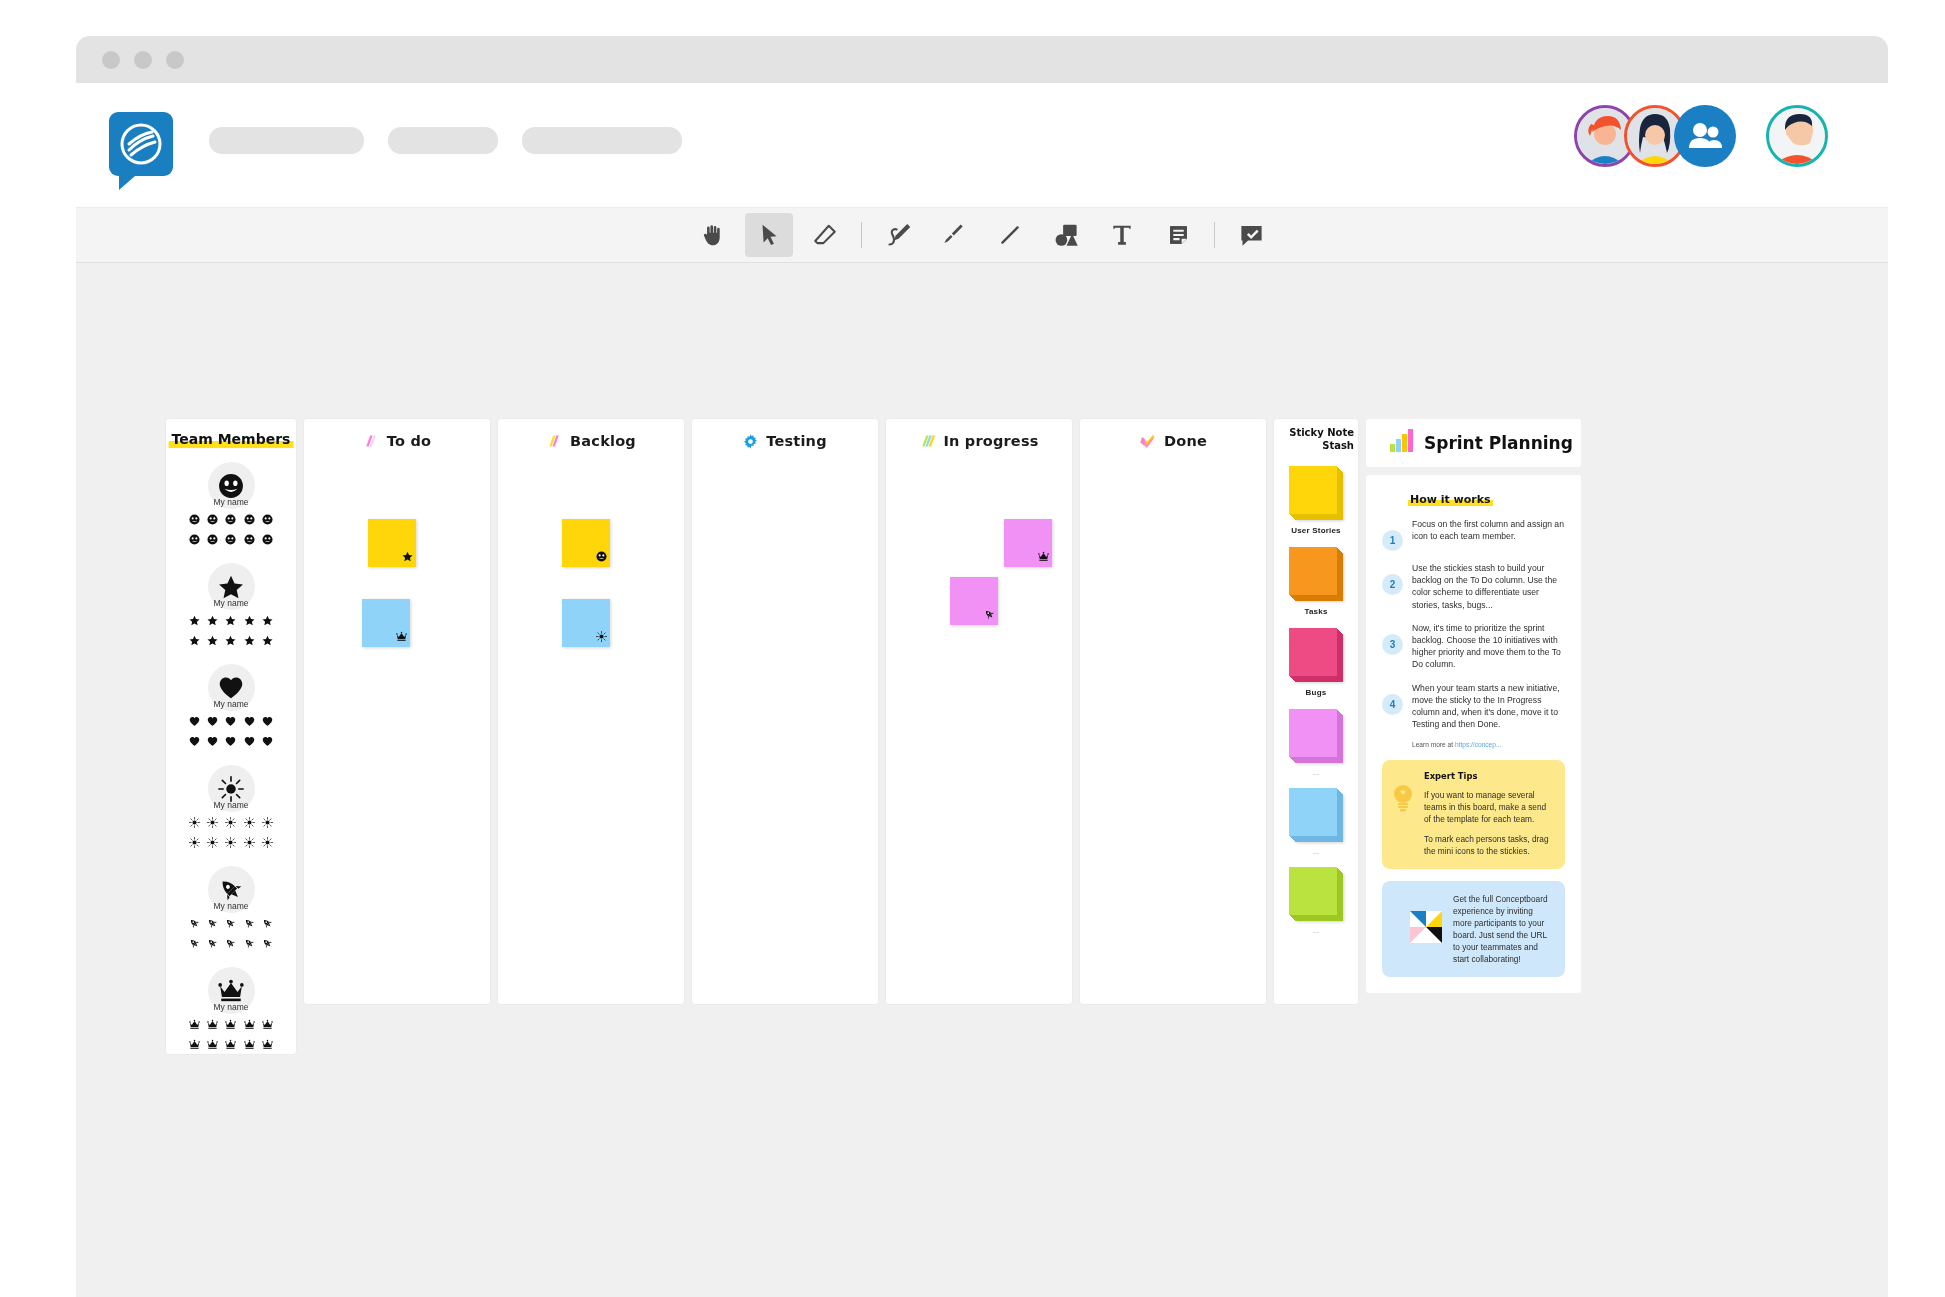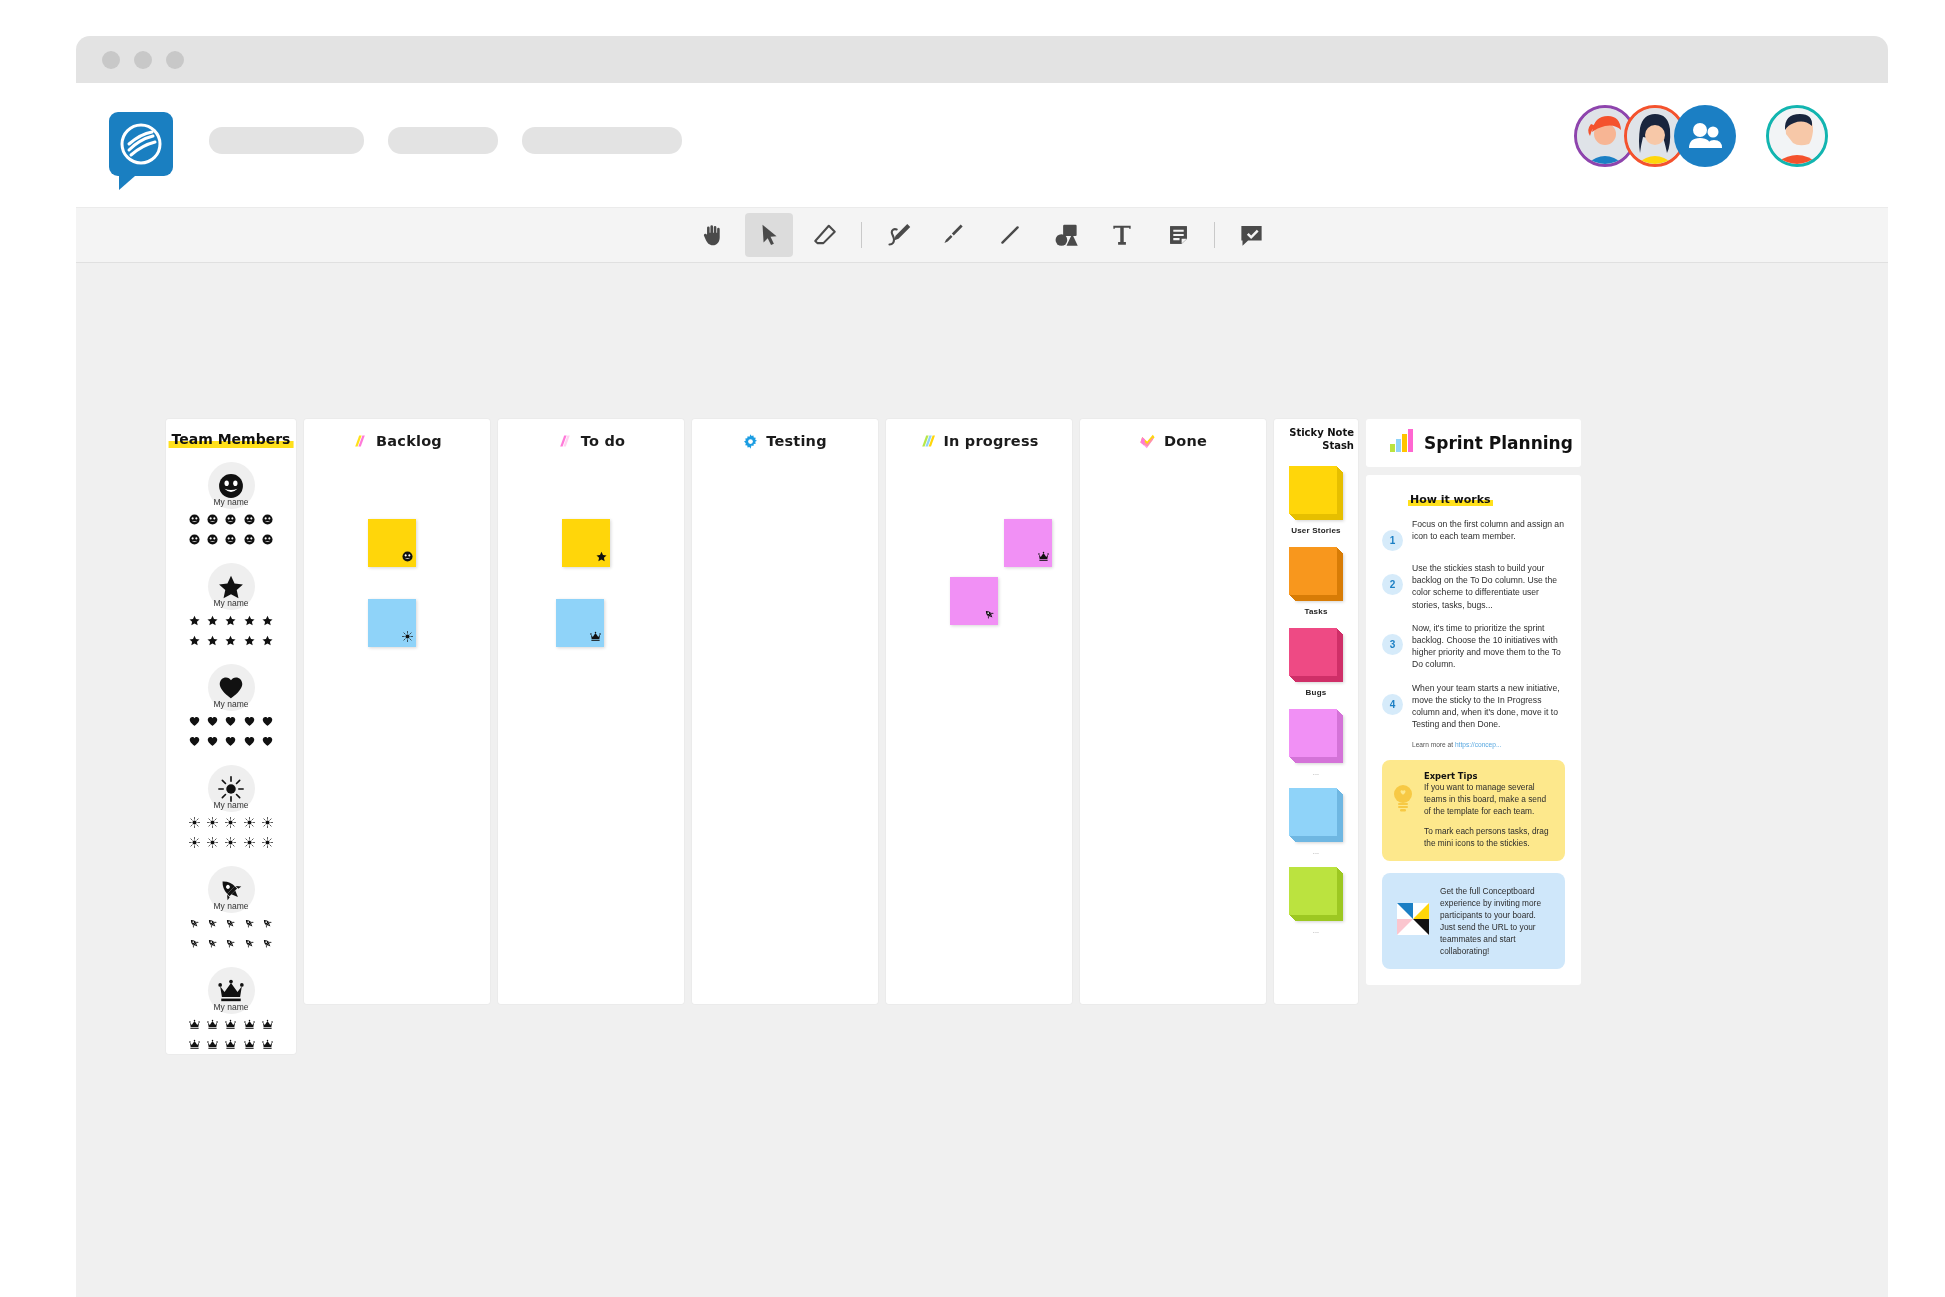--- a/index.html
+++ b/index.html
@@ -161,26 +161,26 @@
   }
   .step-txt { font-size: 8.6px; line-height: 1.42; color: #2d2d2d; }
   .learn { font-size: 6.6px; color: #555; margin: 6px 0 0 30px; }
   .learn a { color: #59a8e0; text-decoration: none; }
 
   .tip-card {
     background: #fde88c; border-radius: 8px; margin-top: 12px; padding: 11px 12px 12px 8px;
     display: flex; gap: 8px;
   }
   .tip-icon { flex: 0 0 auto; width: 26px; display: flex; justify-content: center; padding-top: 12px; }
-  .tip-title { font-family: "DejaVu Sans", sans-serif; font-weight: 700; font-size: 8.4px; color: #111; margin-bottom: 1px; }
+  .tip-title { font-family: "DejaVu Sans", sans-serif; font-weight: 700; font-size: 8.4px; color: #111; margin-bottom: 9px; }
   .tip-p { font-size: 8.3px; line-height: 1.42; color: #2d2d2d; }
   .tip-p + .tip-p { margin-top: 8px; }
 
   .promo-card {
-    background: #cfe7fa; border-radius: 8px; margin-top: 12px; padding: 12px 12px 12px 14px;
+    background: #cfe7fa; border-radius: 8px; margin-top: 12px; padding: 12px 12px 12px 27px;
     display: flex; gap: 10px; align-items: center;
   }
   .promo-txt { font-size: 8.3px; line-height: 1.45; color: #2d2d2d; }
 </style>
 </head>
 <body>
 
 <div id="app">
 
   <div class="win-titlebar">
@@ -728,65 +728,65 @@
               </div>
             </div>
           </div>
       </div>
 
       <div id="lanes" style="display:flex; gap:8px;">
           <div class="col col-lane">
             <div class="col-hd">
               <span style="display: inline-flex;">
                 <svg width="16" height="16" viewBox="0 0 20 16">
+                  <path d="M4 15 L9 1 L12 1 L7 15z" fill="#ff7ad9"></path>
+                  <path d="M8 15 L13 1 L16 1 L11 15z" fill="#ffd1f0"></path>
+                </svg>
+              </span>
+              <span class="hdr-text">To do</span>
+            </div>
+            <div class="sticky" style="left: 64px; top: 100px; background: rgb(255, 214, 10);">
+              <span class="badge"><svg width="11" height="11" viewBox="0 0 24 24">
+                  <path d="M12 1.6 15.3 8.7 23 9.6l-5.7 5.2 1.6 7.6L12 18.6 5.1 22.4l1.6-7.6L1 9.6l7.7-.9z" fill="#111"></path>
+                </svg></span>
+            </div>
+            <div class="sticky" style="left: 58px; top: 180px; background: rgb(143, 211, 249);">
+              <span class="badge"><svg width="11" height="11" viewBox="0 0 24 24">
+                  <path d="M2 7.5 6 13l6-8.5L18 13l4-5.5-1.6 10H3.6z" fill="#111"></path>
+                  <rect x="3" y="19" width="18" height="2.4" fill="#111"></rect>
+                  <circle cx="2" cy="6.4" r="1.7" fill="#111"></circle>
+                  <circle cx="22" cy="6.4" r="1.7" fill="#111"></circle>
+                  <circle cx="12" cy="3.3" r="1.7" fill="#111"></circle>
+                </svg></span>
+            </div>
+          </div>
+          <div class="col col-lane">
+            <div class="col-hd">
+              <span style="display: inline-flex;">
+                <svg width="16" height="16" viewBox="0 0 20 16">
                   <path d="M4 15 L9 1 L12 1 L7 15z" fill="#ffe01b"></path>
                   <path d="M8 15 L13 1 L16 1 L11 15z" fill="#ff7ad9"></path>
                 </svg>
               </span>
               <span class="hdr-text">Backlog</span>
             </div>
             <div class="sticky" style="left: 64px; top: 100px; background: rgb(255, 214, 10);">
               <span class="badge"><svg width="11" height="11" viewBox="0 0 24 24">
                   <circle cx="12" cy="12" r="11" fill="#111"></circle>
                   <ellipse cx="8" cy="9.5" rx="2" ry="2.6" fill="#fff"></ellipse>
                   <ellipse cx="16" cy="9.5" rx="2" ry="2.6" fill="#fff"></ellipse>
                   <path d="M6 14.5q6 6 12 0q-6 2.6 -12 0z" fill="#fff"></path>
                 </svg></span>
             </div>
             <div class="sticky" style="left: 64px; top: 180px; background: rgb(143, 211, 249);">
               <span class="badge"><svg width="11" height="11" viewBox="0 0 24 24">
                   <circle cx="12" cy="12" r="4.4" fill="#111"></circle>
                   <g stroke="#111" stroke-width="1.5" stroke-linecap="round">
                     <path d="M12 .8v4M12 19.2v4M.8 12h4M19.2 12h4M4 4l2.9 2.9M17.1 17.1 20 20M20 4l-2.9 2.9M6.9 17.1 4 20"></path>
                   </g>
-                </svg></span>
-            </div>
-          </div>
-          <div class="col col-lane">
-            <div class="col-hd">
-              <span style="display: inline-flex;">
-                <svg width="16" height="16" viewBox="0 0 20 16">
-                  <path d="M4 15 L9 1 L12 1 L7 15z" fill="#ff7ad9"></path>
-                  <path d="M8 15 L13 1 L16 1 L11 15z" fill="#ffd1f0"></path>
-                </svg>
-              </span>
-              <span class="hdr-text">To do</span>
-            </div>
-            <div class="sticky" style="left: 64px; top: 100px; background: rgb(255, 214, 10);">
-              <span class="badge"><svg width="11" height="11" viewBox="0 0 24 24">
-                  <path d="M12 1.6 15.3 8.7 23 9.6l-5.7 5.2 1.6 7.6L12 18.6 5.1 22.4l1.6-7.6L1 9.6l7.7-.9z" fill="#111"></path>
-                </svg></span>
-            </div>
-            <div class="sticky" style="left: 58px; top: 180px; background: rgb(143, 211, 249);">
-              <span class="badge"><svg width="11" height="11" viewBox="0 0 24 24">
-                  <path d="M2 7.5 6 13l6-8.5L18 13l4-5.5-1.6 10H3.6z" fill="#111"></path>
-                  <rect x="3" y="19" width="18" height="2.4" fill="#111"></rect>
-                  <circle cx="2" cy="6.4" r="1.7" fill="#111"></circle>
-                  <circle cx="22" cy="6.4" r="1.7" fill="#111"></circle>
-                  <circle cx="12" cy="3.3" r="1.7" fill="#111"></circle>
                 </svg></span>
             </div>
           </div>
           <div class="col col-lane">
             <div class="col-hd">
               <span style="display: inline-flex;">
                 <svg width="15" height="15" viewBox="0 0 24 24">
                   <path d="M12 0.5l1.6 2.8 3.1-.9.5 3.2 3.2.5-.9 3.1 2.8 1.6-2.8 1.6.9 3.1-3.2.5-.5 3.2-3.1-.9L12 23.5l-1.6-2.8-3.1.9-.5-3.2-3.2-.5.9-3.1L1.7 12l2.8-1.6-.9-3.1 3.2-.5.5-3.2 3.1.9z" fill="#1b9de2"></path>
                   <circle cx="12" cy="12" r="3.8" fill="#fff"></circle>
                 </svg>

